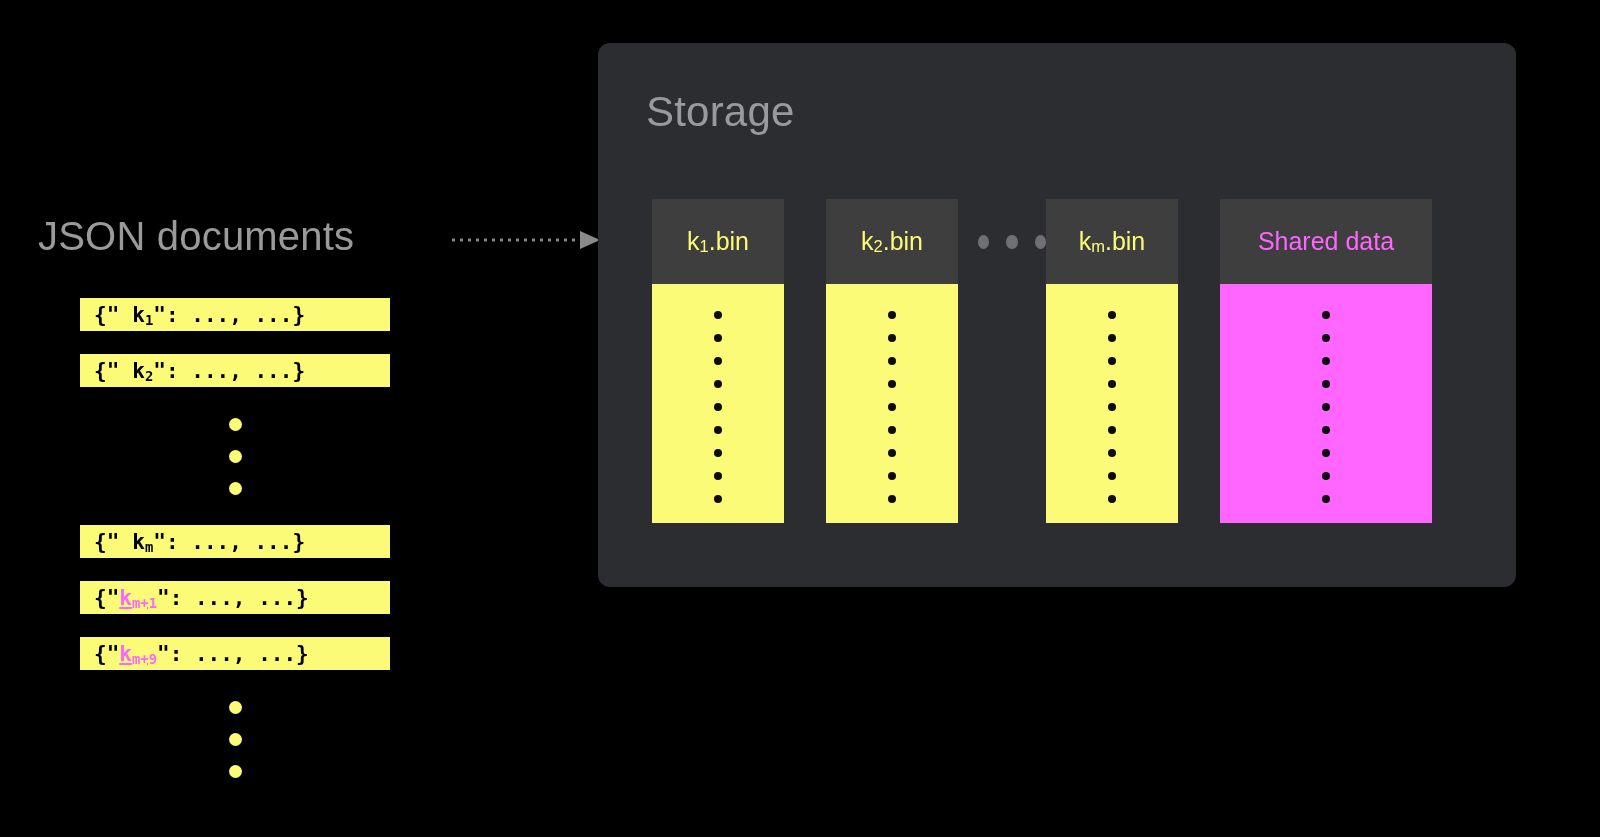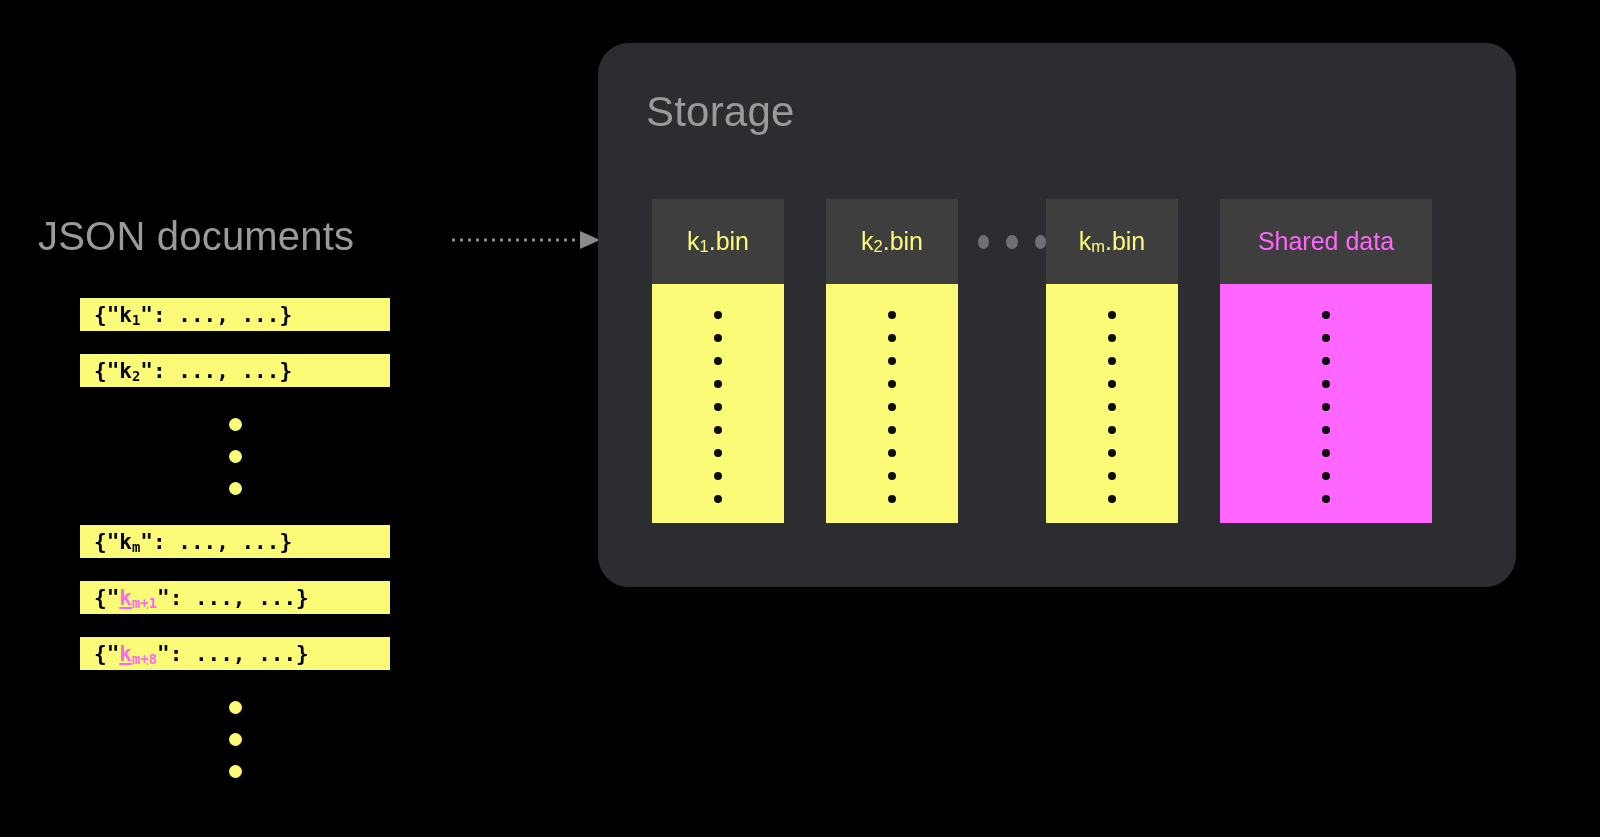--- a/index.html
+++ b/index.html
@@ -47,21 +47,21 @@
     align-items: center;
     padding-left: 14px;
     box-sizing: border-box;
     font-family: "DejaVu Sans Mono", monospace;
     font-size: 21px;
     font-weight: 700;
     color: #000000;
     letter-spacing: 0px;
     white-space: nowrap;
   }
-  .doc-box .k-normal { color: #000000; }
+  .doc-box .k-normal { color: #000000; margin-left: 13px; }
   .doc-box .k-accent { color: #FF66FF; text-decoration: underline; }
   .doc-box sub {
     font-size: 0.66em;
     vertical-align: baseline;
     position: relative;
     top: 0.26em;
     line-height: 0;
   }
   .vdots-yellow {
     height: 92px;
@@ -90,21 +90,21 @@
   }
 
   
   #storage-panel {
     position: absolute;
     left: 598px;
     top: 43px;
     width: 918px;
     height: 544px;
     background: #2B2D31;
-    border-radius: 31px;
+    border-radius: 12px;
   }
   #storage-title {
     position: absolute;
     left: 48px;
     top: 45px;
     font-size: 42px;
     color: #9a9a9a;
     font-weight: 400;
     letter-spacing: 0.2px;
   }
@@ -204,21 +204,21 @@
         <span class="k-normal"><span>k</span><sub>m</sub></span>
         <span>": ...,  ...}</span>
       </div>
       <div class="doc-box">
         <span>{"</span>
         <span class="k-accent"><span>k</span><sub>m+1</sub></span>
         <span>": ...,  ...}</span>
       </div>
       <div class="doc-box">
         <span>{"</span>
-        <span class="k-accent"><span>k</span><sub>m+8</sub></span>
+        <span class="k-accent"><span>k</span><sub>m+9</sub></span>
         <span>": ...,  ...}</span>
       </div>
       <div class="vdots-yellow">
         <i style="background: rgb(251, 251, 119);"></i>
         <i style="background: rgb(251, 251, 119);"></i>
         <i style="background: rgb(251, 251, 119);"></i>
       </div>
     </div>
 
 </section>

